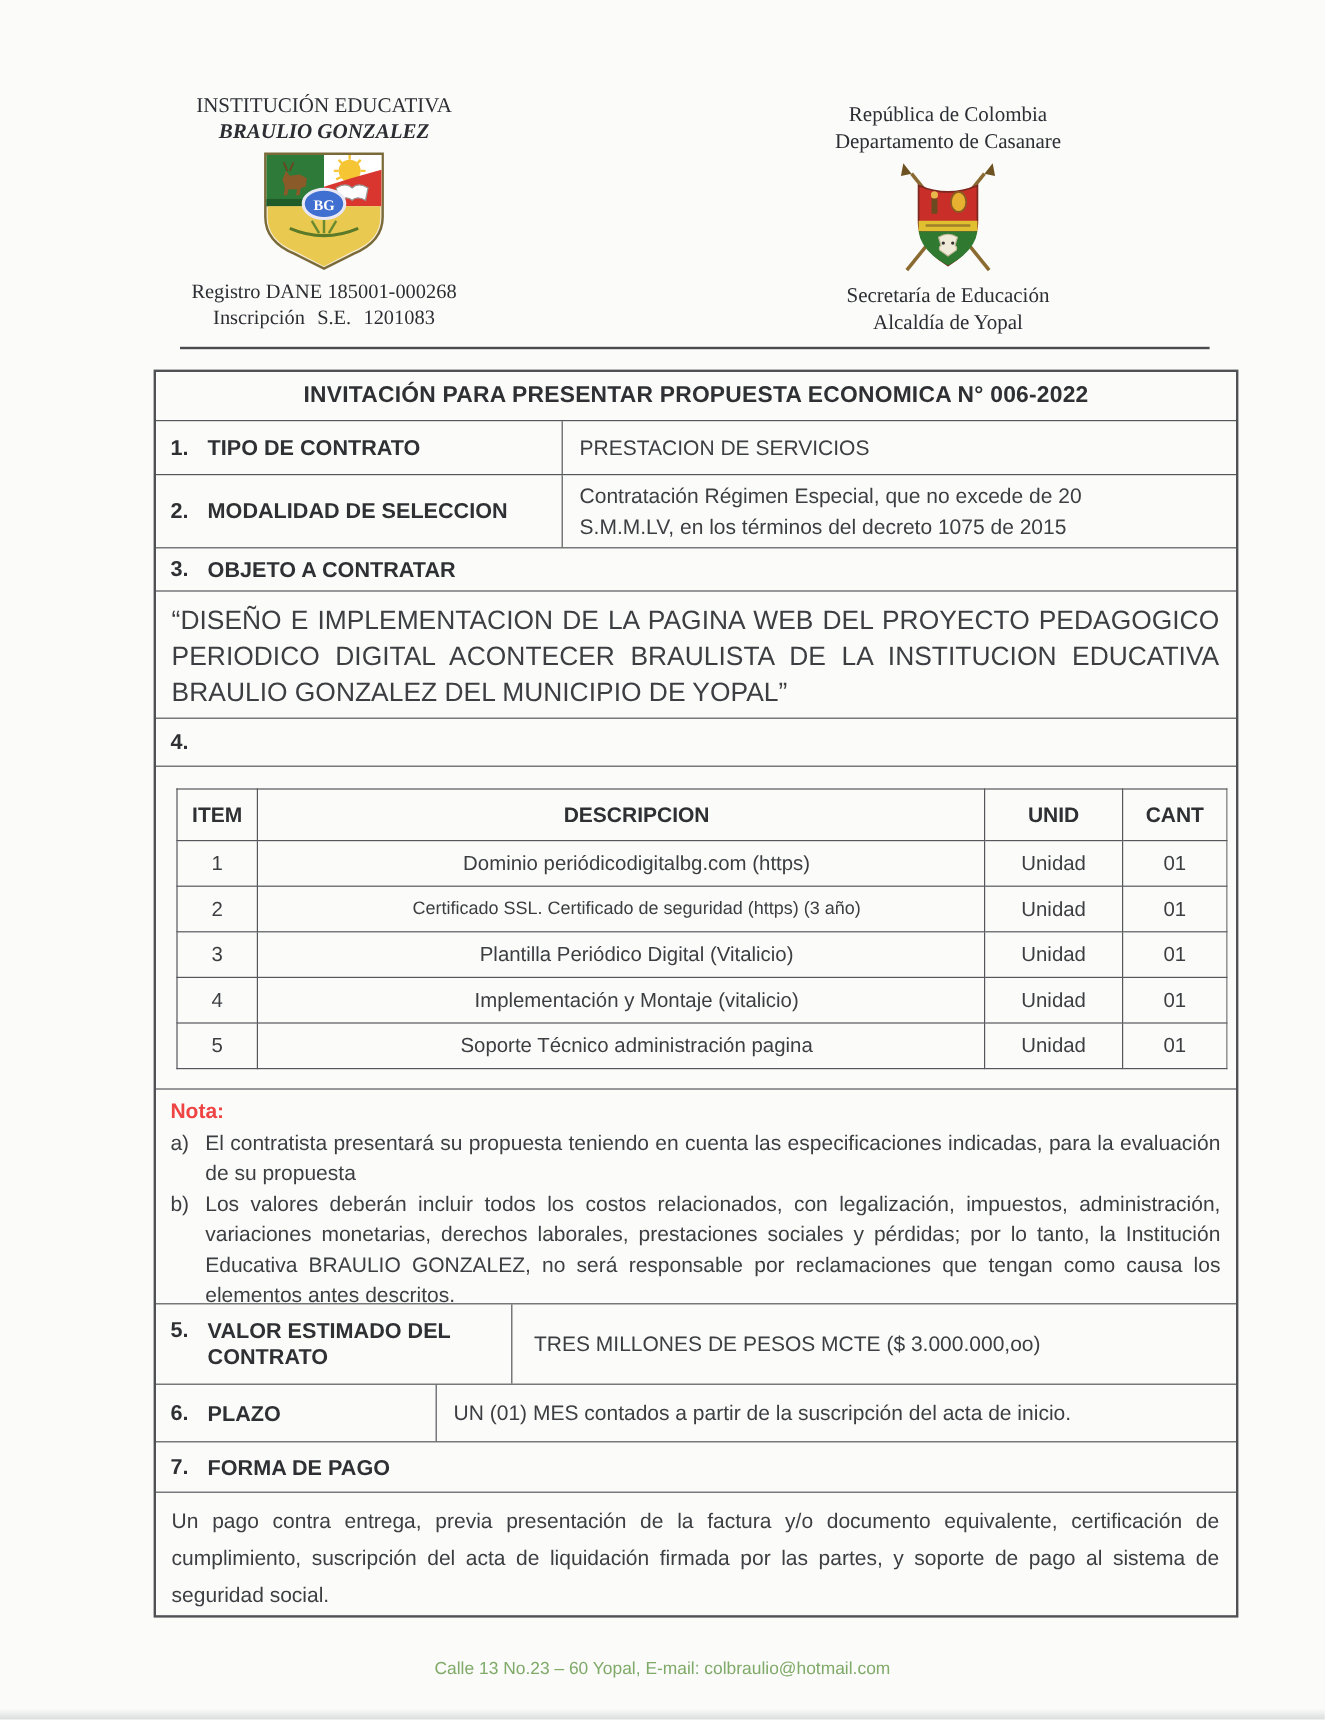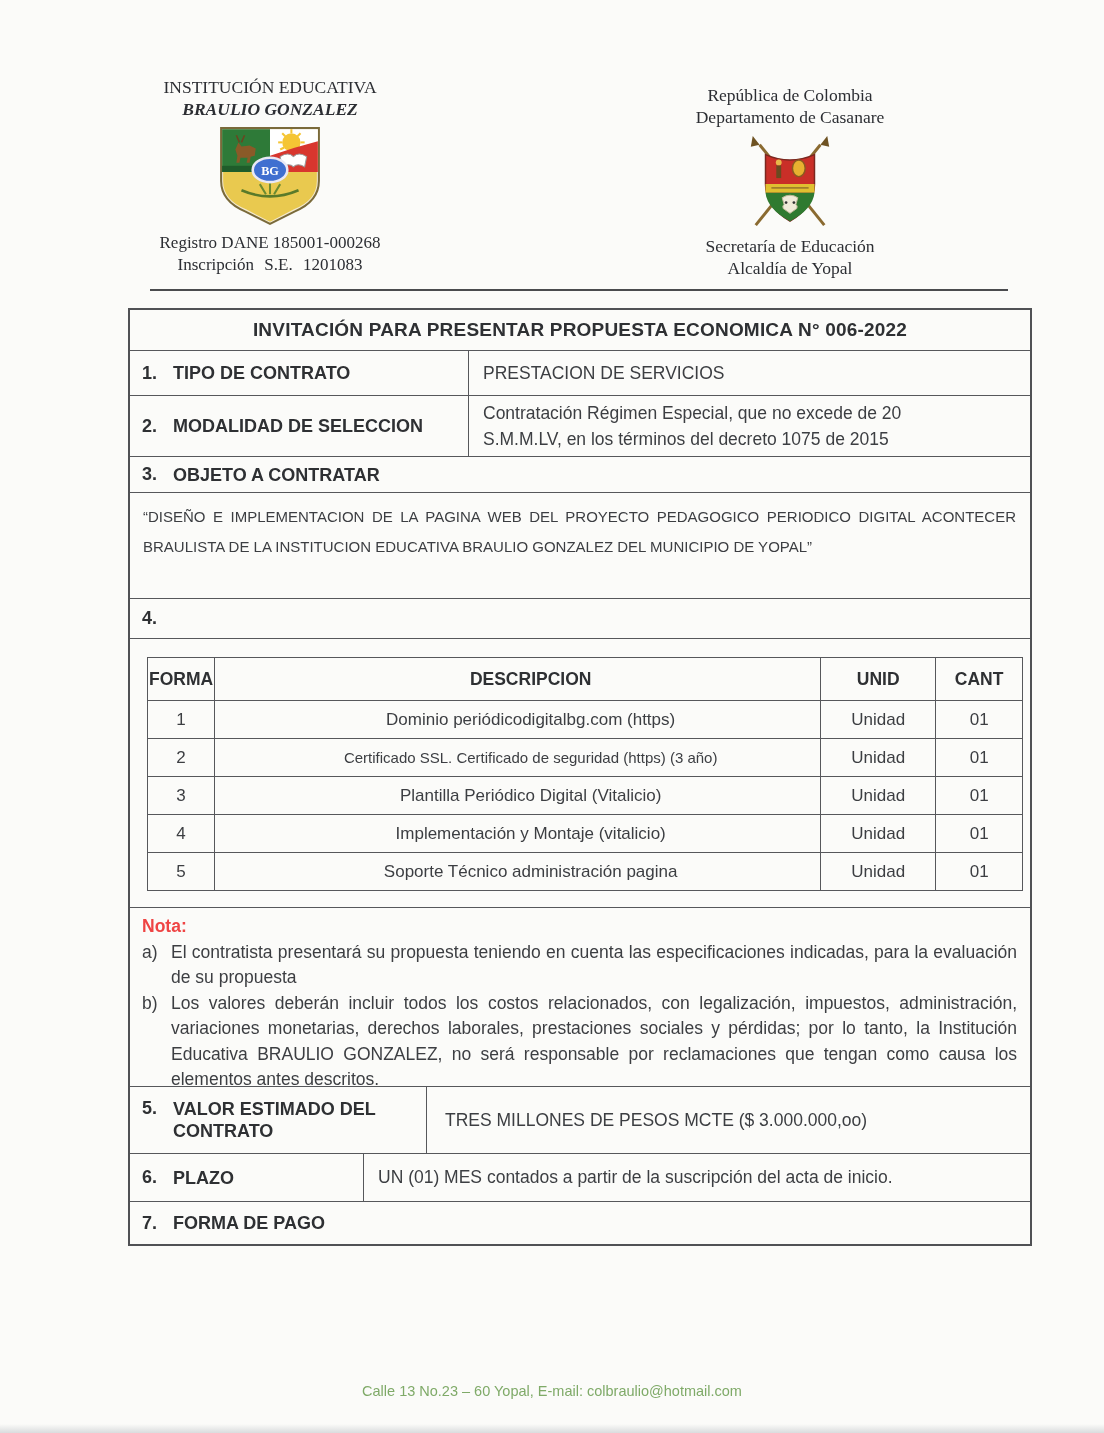--- a/index.html
+++ b/index.html
@@ -79,21 +79,21 @@
     box-sizing:border-box;padding-left:12px;
   }
 
   .r1{height:45px;} .r1 .label-cell{width:339px;}
   .r2{height:61px;} .r2 .label-cell{width:339px;}
   .r2 .value-cell{padding:6px 58px 6px 14px;line-height:26px;}
   .h3{height:36px;}
   .objeto-body{
     height:105px;box-sizing:border-box;
     padding:9px 14px 0 13px;
-    text-align:justify;font-size:15px;line-height:30px;color:#3c3e42;
+    text-align:justify;font-size:22px;line-height:30px;color:#3c3e42;
     display:block;overflow:hidden;
   }
   .h4{height:40px;}
 
   .items-wrap{height:268px;box-sizing:border-box;padding:18px 0 0 17px;display:block;overflow:hidden;}
   table.items{border-collapse:collapse;font-size:17px;color:#3c3e42;}
   table.items th,table.items td{border:1.5px solid #56575b;box-sizing:border-box;}
   table.items th{height:43px;font-weight:700;font-size:17.5px;color:#2e3033;text-align:center;}
   table.items td{height:38px;text-align:center;}
   .col-item{width:67px;} .col-desc{width:606px;} .col-unid{width:115px;} .col-cant{width:87px;}
@@ -233,21 +233,21 @@
       <div class="items-wrap">
         <table class="items">
           <colgroup>
             <col class="col-item">
               <col class="col-desc">
               <col class="col-unid">
               <col class="col-cant">
           </colgroup>
           <tbody>
               <tr>
-            <th>FORMA</th>
+            <th>ITEM</th>
             <th class="desc">DESCRIPCION</th>
             <th>UNID</th>
             <th>CANT</th>
           </tr>
           <tr>
             <td>1</td>
             <td class="desc">Dominio periódicodigitalbg.com (https)</td>
             <td>Unidad</td>
             <td>01</td>
           </tr>
@@ -312,20 +312,23 @@
       <div class="value-cell">UN (01) MES contados a partir de la suscripción del acta de inicio.</div>
     </div>
 
     <div class="t-row h7">
       <div class="hdr-cell">
         <span class="num">7.</span>
         <span class="lbl">FORMA DE PAGO</span>
       </div>
     </div>
 
+    <div class="t-row">
+      <div class="pago-body">Un pago contra entrega, previa presentación de la factura y/o documento equivalente, certificación de cumplimiento, suscripción del acta de liquidación firmada por las partes, y soporte de pago al sistema de seguridad social.</div>
+    </div>
 
   </div>
 
   <div class="page-footer">
     <span>Calle 13 No.23 – 60 Yopal, E-mail: colbraulio@hotmail.com</span>
   </div>
 
   <div class="scan-edge-bottom"></div>
 </div>
 

